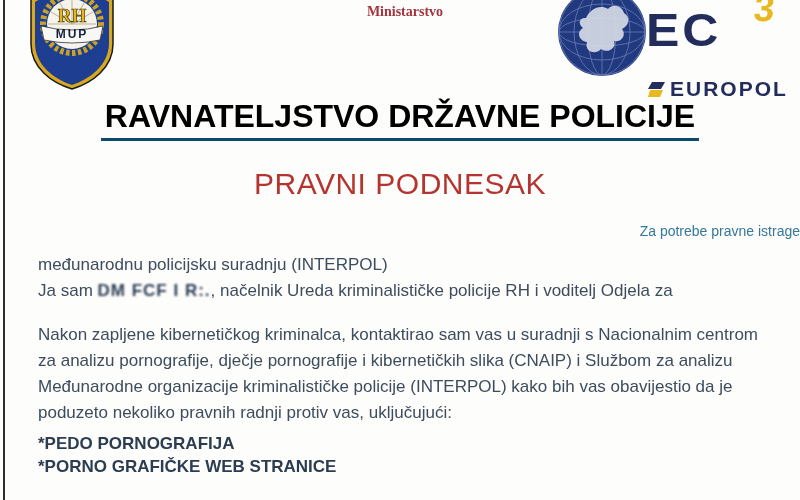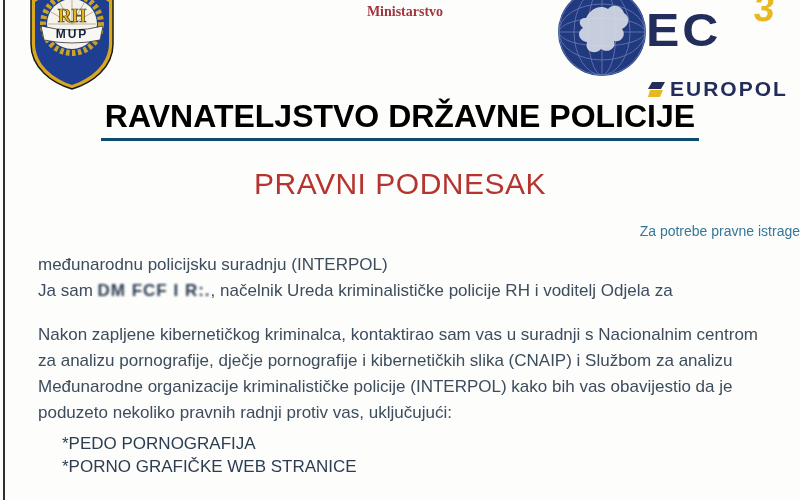--- a/index.html
+++ b/index.html
@@ -79,22 +79,22 @@
   .para { position: absolute; left: 38px; color: #3d4d5d; font-size: 17px; line-height: 26px; }
   .p1 { top: 252px; }
   .p2 { top: 322px; }
   .para .line { white-space: nowrap; }
   .redacted {
     font-weight: bold; color: #2c3d52; letter-spacing: 1px;
     filter: blur(1.2px);
   }
   .charges { position: absolute; left: 38px; top: 432px; }
   .charges .item {
-    font-size: 17px; font-weight: normal; color: #2c3d52;
-    line-height: 23px; white-space: nowrap; margin-left: 24px;
+    font-size: 17px; font-weight: bold; color: #2c3d52;
+    line-height: 23px; white-space: nowrap;
   }
 </style>
 </head>
 <body>
 
 <div class="page">
 
   <div class="left-line"></div>
 
   <div class="badge-wrap">

